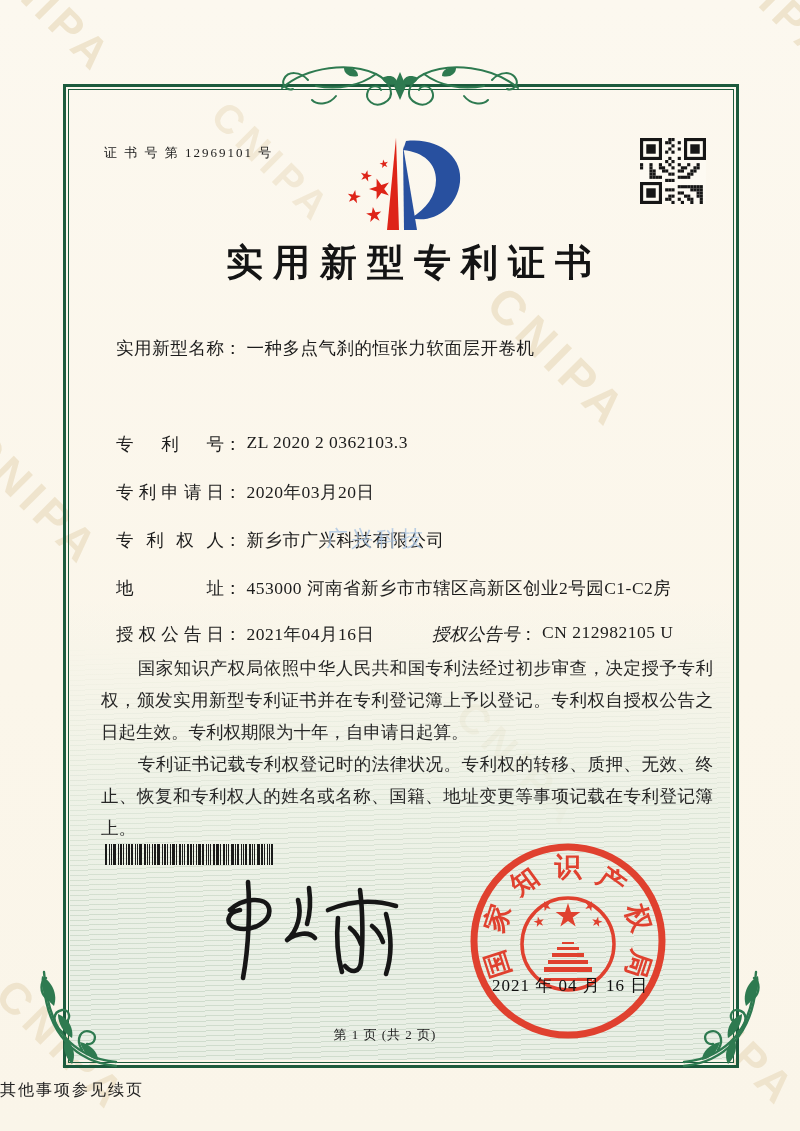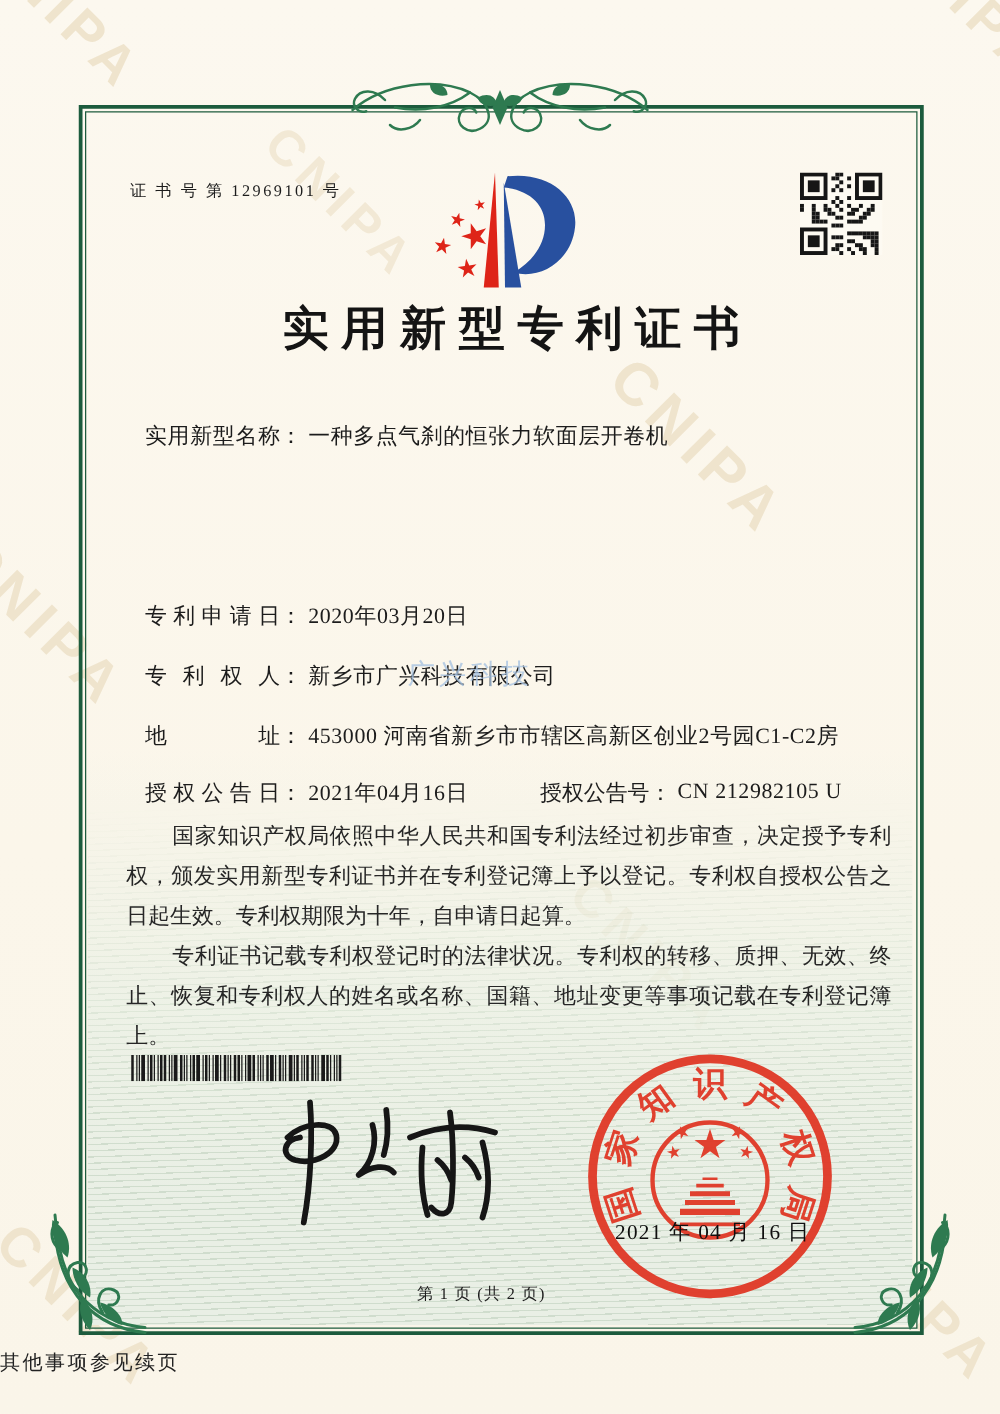--- a/index.html
+++ b/index.html
@@ -53,21 +53,21 @@
     position:absolute;left:0;top:238px;width:800px;text-align:center;
     font-size:37px;font-weight:bold;letter-spacing:10px;color:#141414;padding-left:14px;
   }
   .frow{position:absolute;left:104px;width:620px;font-size:17.5px;white-space:nowrap;margin-left:12px;}
   .frow.r1{top:336px}.frow.r2{top:384px}.frow.r3{top:432px}
   .frow.r4{top:480px}.frow.r5{top:528px}.frow.r6{top:576px}.frow.r7{top:622px}
   .flabel{display:inline-block;width:108px;text-align:justify;text-align-last:justify;vertical-align:top;}
   .fcolon{display:inline-block;vertical-align:top;}
   .fvalue{display:inline-block;margin-left:5px;vertical-align:top;letter-spacing:.5px;}
   .pair2{position:absolute;left:316px;top:0;}
-  .pair2 .flabel{width:auto;text-align-last:auto;}
+  .pair2 .flabel{width:auto;text-align-last:auto;font-style:italic;}
   .company-wm{
     position:absolute;left:326px;top:524px;font-size:22px;letter-spacing:3px;
     color:#a9c4e2;opacity:.8;font-family:Liberation Sans, sans-serif;
   }
   .paras{position:absolute;left:101px;top:652px;width:612px;font-size:17.5px;line-height:1.83;color:#262626;text-align:justify;}
   .paras p{margin:0;text-indent:2.1em;}
   .barcode{position:absolute;left:104px;top:844px;width:176px;height:21px;}
   .official{
     position:absolute;left:110px;top:906px;font-size:18.5px;line-height:2.0;color:#111;
     font-family:"Liberation Sans","DejaVu Sans",sans-serif;
@@ -268,20 +268,23 @@
         <rect x="0" y="42" width="21" height="21" fill="#161616"></rect>
         <rect x="3" y="45" width="15" height="15" fill="#fdfaf2"></rect>
         <rect x="6" y="48" width="9" height="9" fill="#161616"></rect>
       </svg></div>
 
   <div class="title">实用新型专利证书</div>
 
   <div class="frow r1">
     <span class="flabel">实用新型名称</span><span class="fcolon">：</span><span class="fvalue">一种多点气刹的恒张力软面层开卷机</span>
   </div>
+  <div class="frow r3">
+    <span class="flabel">专利号</span><span class="fcolon">：</span><span class="fvalue">ZL 2020 2 0362103.3</span>
+  </div>
   <div class="frow r4">
     <span class="flabel">专利申请日</span><span class="fcolon">：</span><span class="fvalue">2020年03月20日</span>
   </div>
   <div class="frow r5">
     <span class="flabel">专利权人</span><span class="fcolon">：</span><span class="fvalue">新乡市广兴科技有限公司</span>
   </div>
   <div class="frow r6">
     <span class="flabel">地址</span><span class="fcolon">：</span><span class="fvalue">453000 河南省新乡市市辖区高新区创业2号园C1-C2房</span>
   </div>
   <div class="frow r7">

